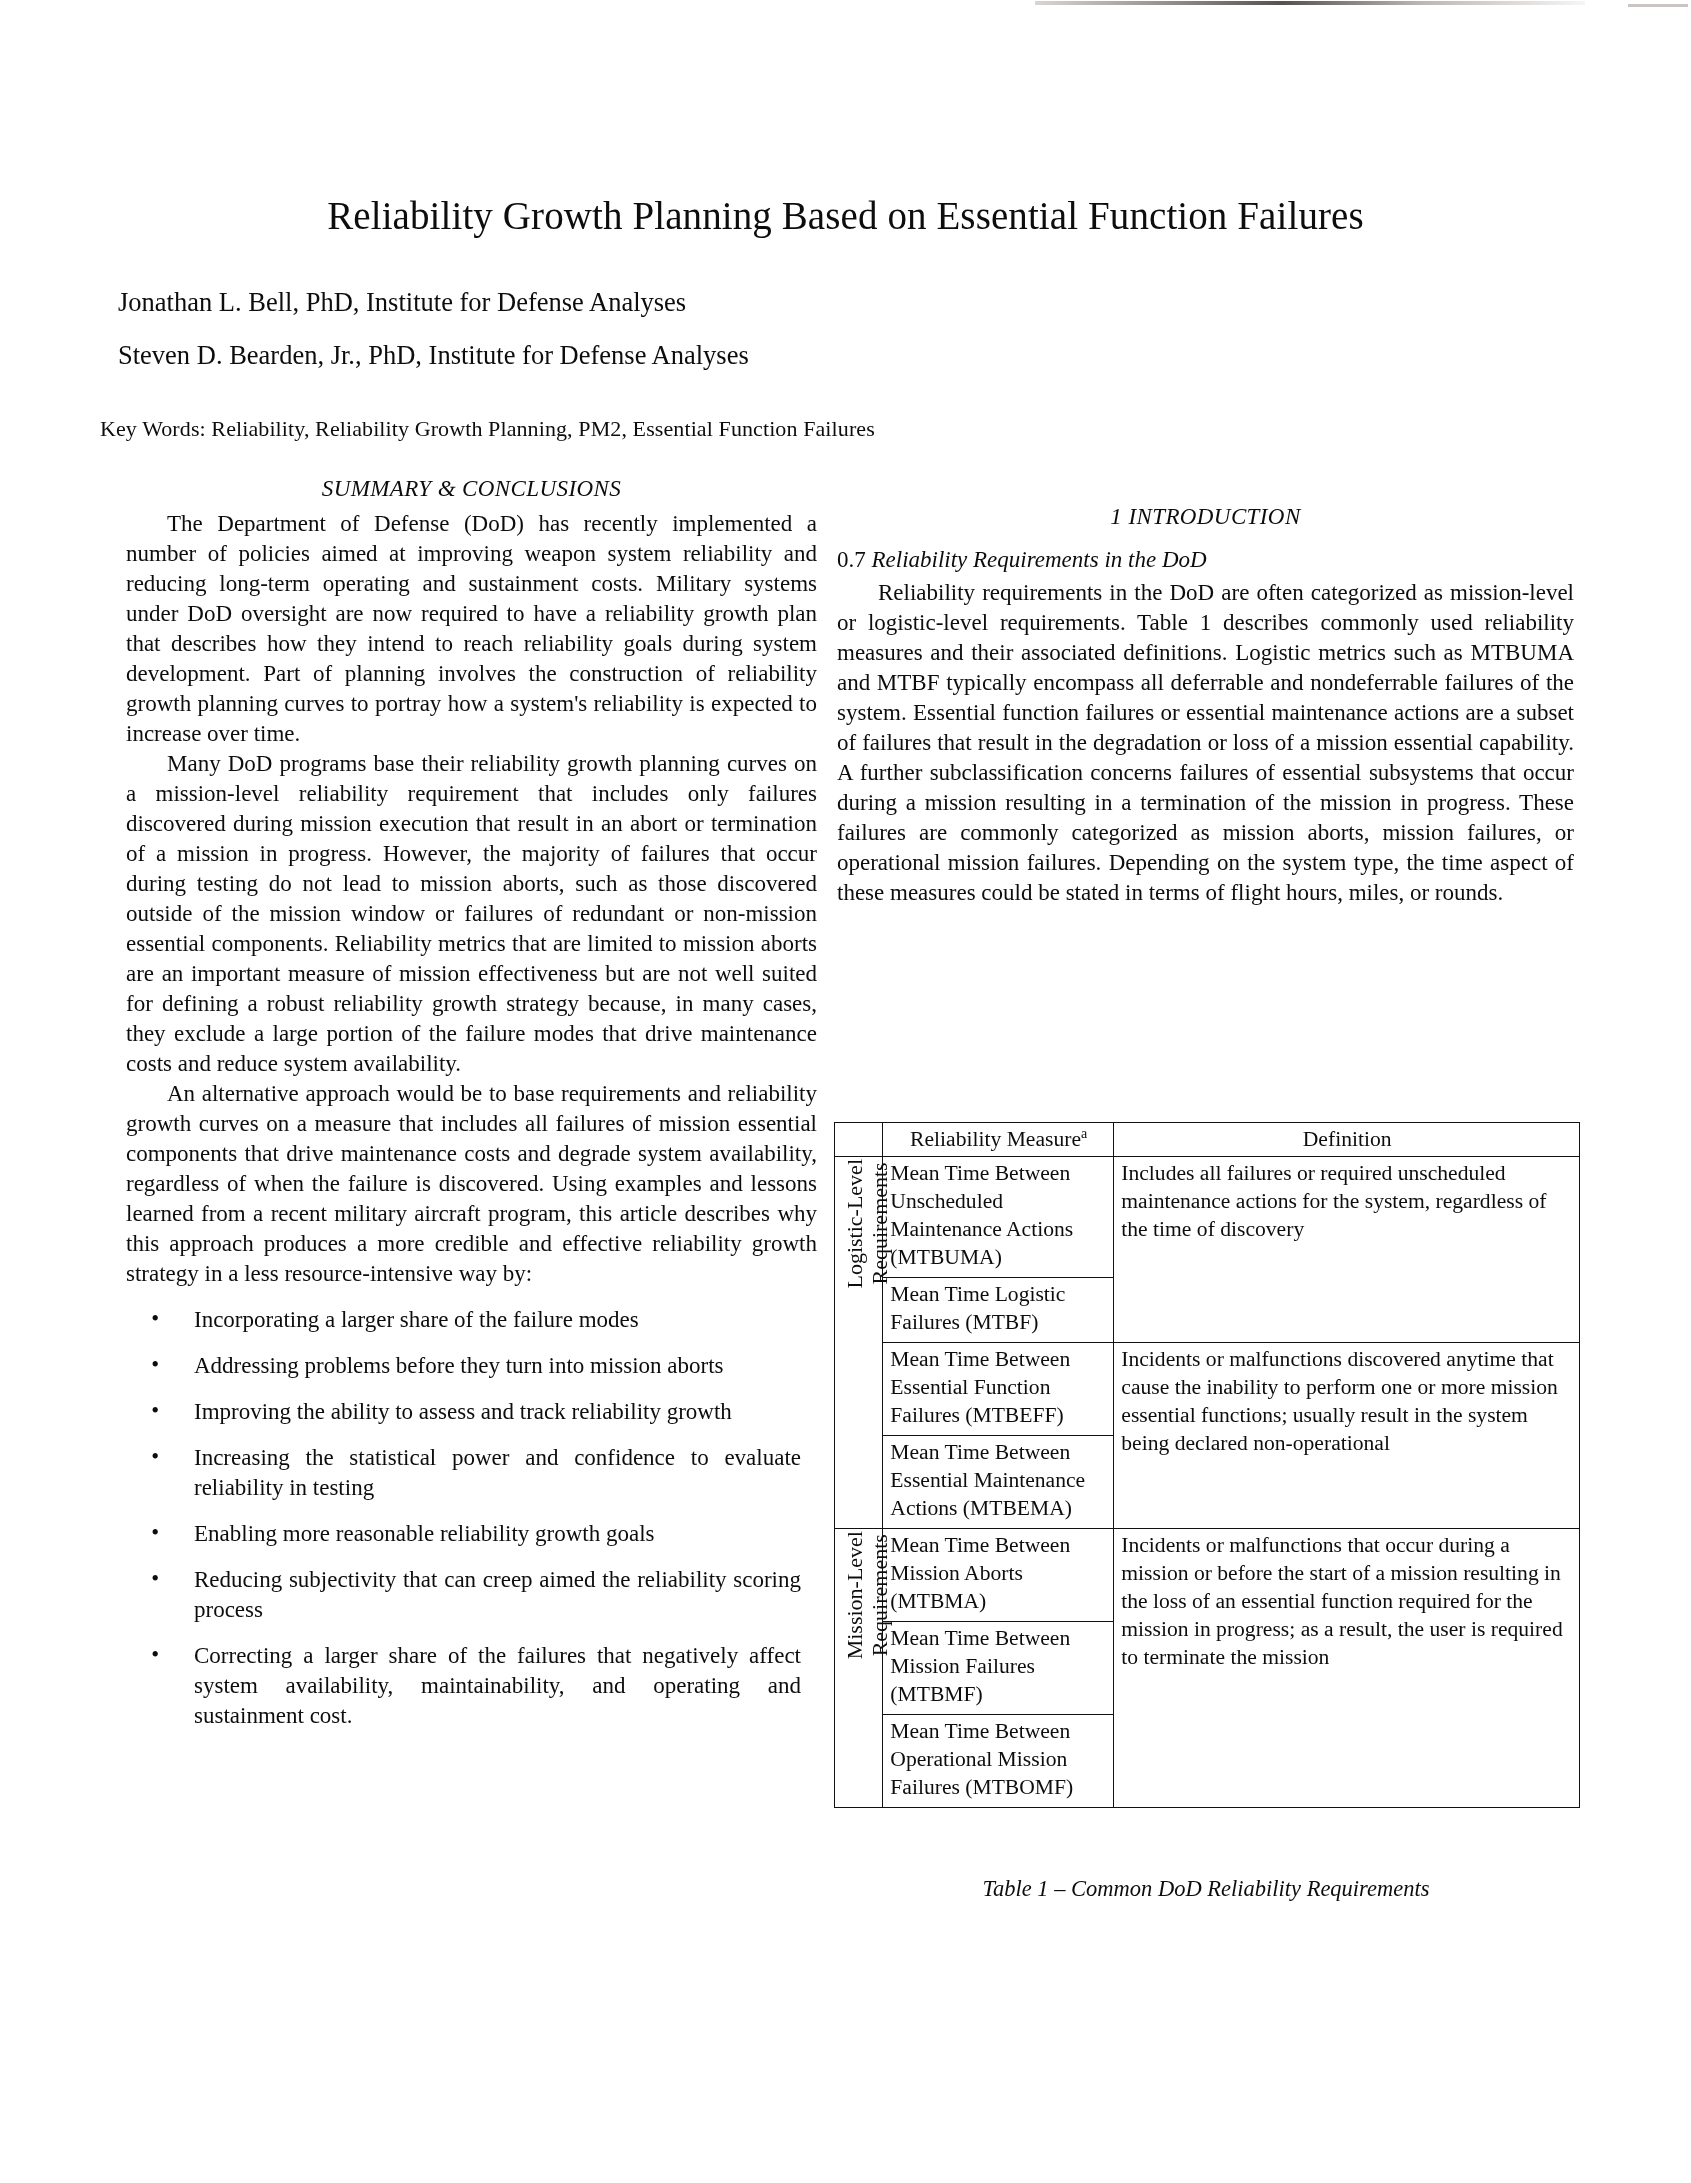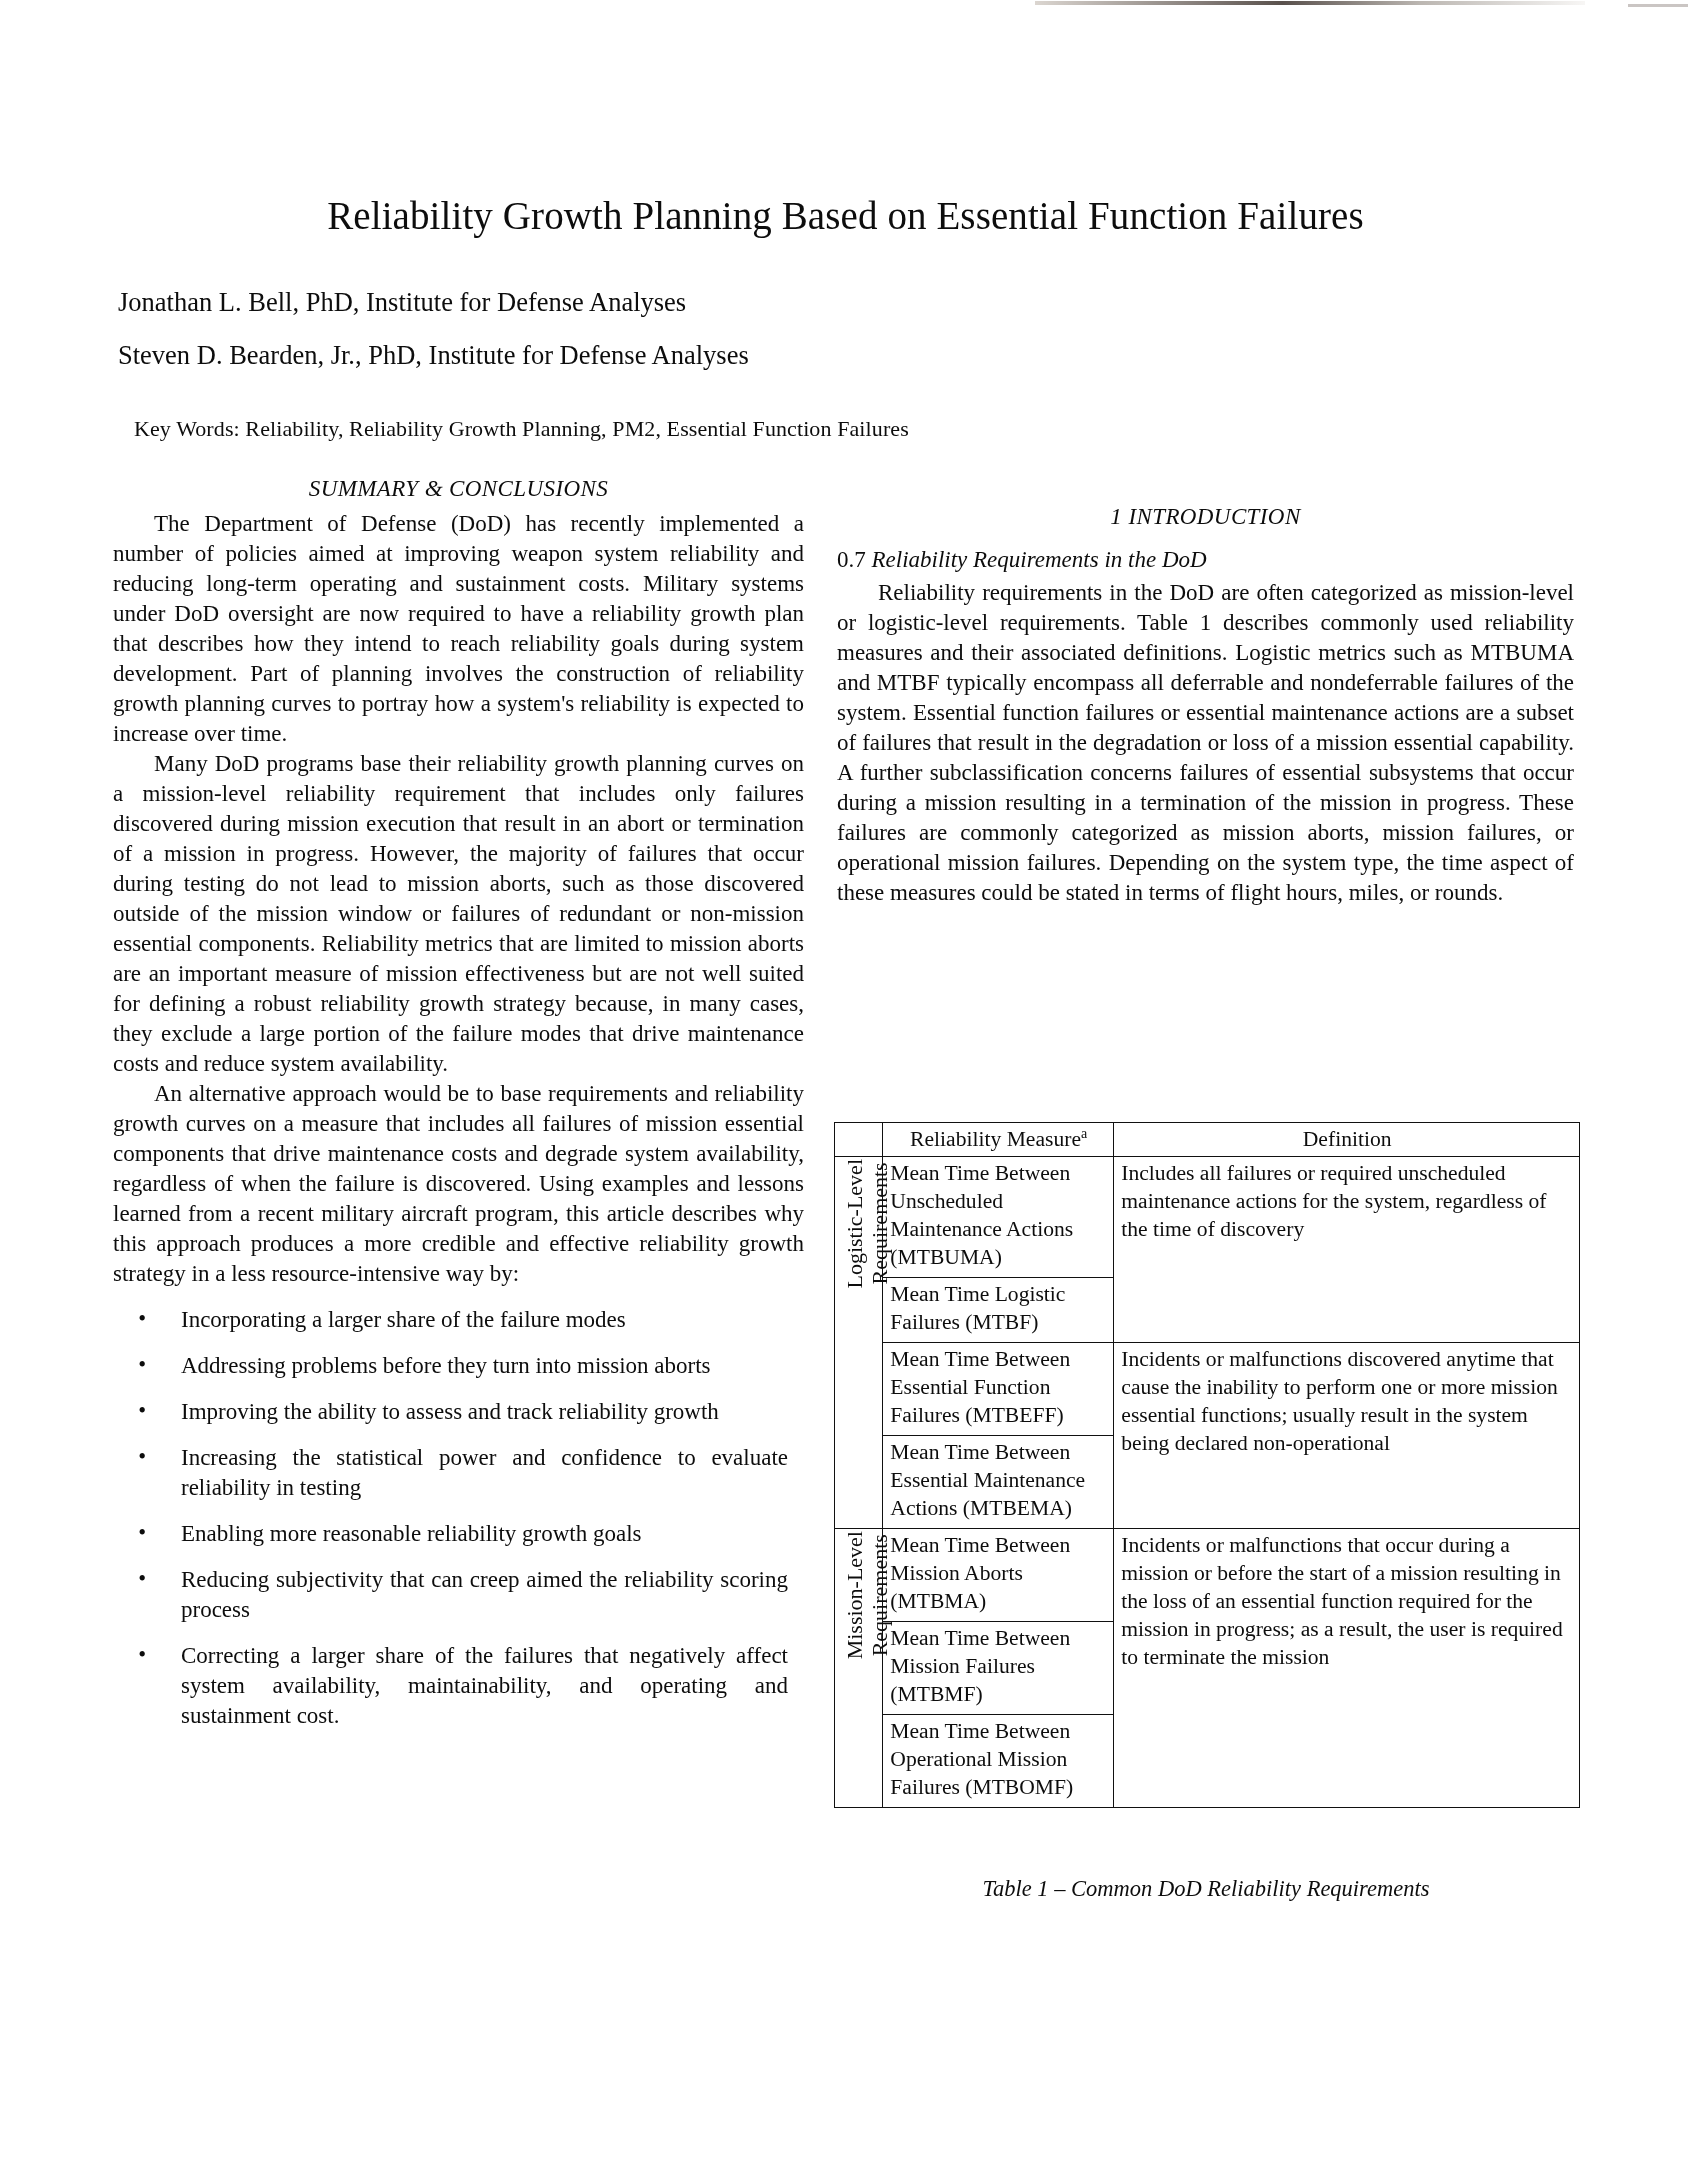--- a/index.html
+++ b/index.html
@@ -59,30 +59,30 @@
     position: absolute;
     left: 118px;
     font-size: 26.5px;
     line-height: 1.2;
   }
   #author-1 { top: 287px; }
   #author-2 { top: 340px; }
 
   #keywords {
     position: absolute;
-    left: 134px;
+    left: 100px;
     top: 416px;
     font-size: 22px;
     letter-spacing: 0.1px;
   }
 
   
   #col-left {
     position: absolute;
-    left: 113px;
+    left: 126px;
     top: 476px;
     width: 691px;
     font-family: Liberation Serif, serif;
   }
   #col-right {
     position: absolute;
     left: 837px;
     top: 504px;
     width: 737px;
   }

